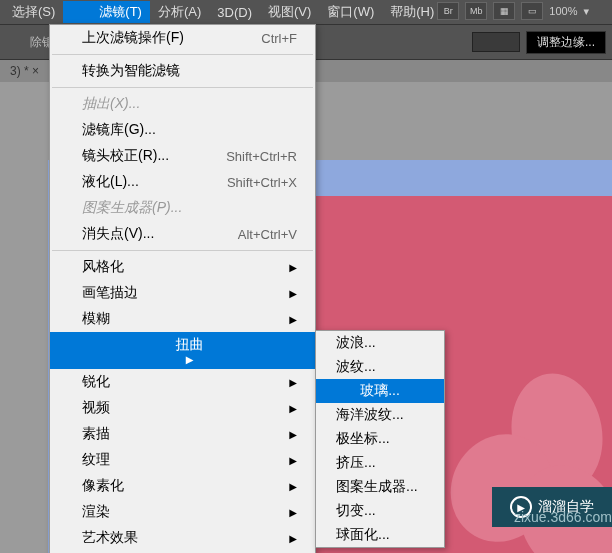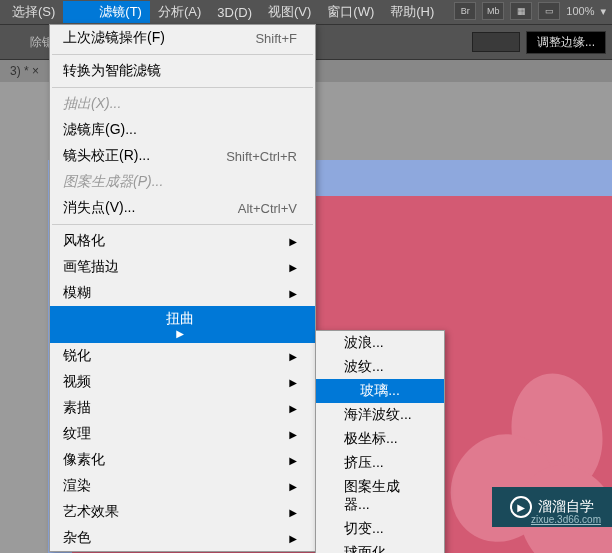--- a/index.html
+++ b/index.html
@@ -17,35 +17,35 @@
     .tabbar { background: #888; height: 22px; display: flex; align-items: center; color: #333; font-size: 12px; padding-left: 4px; }
     .tab-item { padding: 2px 6px; }
     
     .canvas-area { position: absolute; top: 82px; left: 0; right: 0; bottom: 0; background: #9b9b9b; }
     .canvas-inner { position: absolute; top: 78px; left: 48px; right: 0; bottom: 0; background: #8ea8dd; }
     .canvas-pink { position: absolute; top: 36px; left: 24px; right: 0; bottom: 0; background: #d35a73; }
     .flower { position: absolute; right: -20px; bottom: -30px; width: 200px; height: 220px; }
     .petal { position: absolute; background: #e07a8f; border-radius: 50% 50% 50% 50%; }
     
     .dropdown-menu { position: absolute; top: 24px; left: 49px; width: 267px; background: #f0f0f0; border: 1px solid #999; box-shadow: 2px 2px 6px rgba(0,0,0,0.3); color: #000; font-size: 14px; z-index: 10; }
-    .menu-item { display: flex; justify-content: space-between; align-items: center; padding: 4px 18px 4px 13px; position: relative; }
+    .menu-item { display: flex; justify-content: space-between; align-items: center; padding: 4px 18px 4px 32px; position: relative; }
     .menu-item.disabled { color: #999; font-style: italic; }
     .menu-item.highlighted { background: #0078d7; color: #fff; flex-direction: column; }
     .menu-sep { height: 1px; background: #ccc; margin: 3px 2px; }
     .menu-arrow { font-size: 10px; }
     .menu-shortcut { color: #666; font-size: 13px; }
     
     .submenu { position: absolute; top: 330px; left: 315px; width: 130px; background: #f0f0f0; border: 1px solid #999; box-shadow: 2px 2px 6px rgba(0,0,0,0.3); color: #000; font-size: 14px; z-index: 11; }
-    .submenu .menu-item { padding: 3px 28px; }
+    .submenu .menu-item { padding: 3px 20px; }
     
     .watermark { position: absolute; right: 0; bottom: 26px; width: 120px; height: 40px; background: #1a4a5a; color: #fff; display: flex; align-items: center; justify-content: center; font-size: 14px; gap: 6px; z-index: 20; }
     .watermark-icon { width: 22px; height: 22px; border: 2px solid #fff; border-radius: 50%; display: flex; align-items: center; justify-content: center; font-size: 10px; }
-    .watermark-sub { position: absolute; bottom: 2px; right: 11px; font-size: 10px; color: #a0c0c8; text-decoration: underline; }
-    
-    .top-icons { position: absolute; top: 2px; right: 6px; display: flex; gap: 6px; align-items: center; }
+    .watermark-sub { position: absolute; bottom: 2px; right: 0; font-size: 14px; color: #a0c0c8; }
+    
+    .top-icons { position: absolute; top: 2px; right: 23px; display: flex; gap: 6px; align-items: center; }
     .top-icon { width: 22px; height: 18px; background: #444; border: 1px solid #666; color: #ccc; font-size: 9px; display: flex; align-items: center; justify-content: center; }
     .zoom-text { color: #ccc; font-size: 11px; }
   </style>
 </head>
 <body>
 
 <div class="menubar">
   <span class="menubar-item">选择(S)</span>
   <span class="menubar-item active">滤镜(T)</span>
   <span class="menubar-item">分析(A)</span>
@@ -82,36 +82,40 @@
         <div class="petal" style="width:100px;height:110px;top:70px;left:20px;transform:rotate(30deg)"></div>
         <div class="petal" style="width:95px;height:115px;top:100px;left:90px;transform:rotate(-30deg)"></div>
       </div>
     </div>
   </div>
 </div>
 
 <div class="dropdown-menu">
   <div class="menu-item">
     <span>上次滤镜操作(F)</span>
-    <span class="menu-shortcut">Shift+F</span>
+    <span class="menu-shortcut">Ctrl+F</span>
   </div>
   <div class="menu-sep"></div>
   <div class="menu-item">
       <span>转换为智能滤镜</span>
     </div>
   <div class="menu-sep"></div>
   <div class="menu-item disabled">
       <span>抽出(X)...</span>
     </div>
   <div class="menu-item">
       <span>滤镜库(G)...</span>
     </div>
   <div class="menu-item">
     <span>镜头校正(R)...</span>
     <span class="menu-shortcut">Shift+Ctrl+R</span>
+  </div>
+  <div class="menu-item">
+    <span>液化(L)...</span>
+    <span class="menu-shortcut">Shift+Ctrl+X</span>
   </div>
   <div class="menu-item disabled">
       <span>图案生成器(P)...</span>
     </div>
   <div class="menu-item">
     <span>消失点(V)...</span>
     <span class="menu-shortcut">Alt+Ctrl+V</span>
   </div>
   <div class="menu-sep"></div>
   <div class="menu-item">

